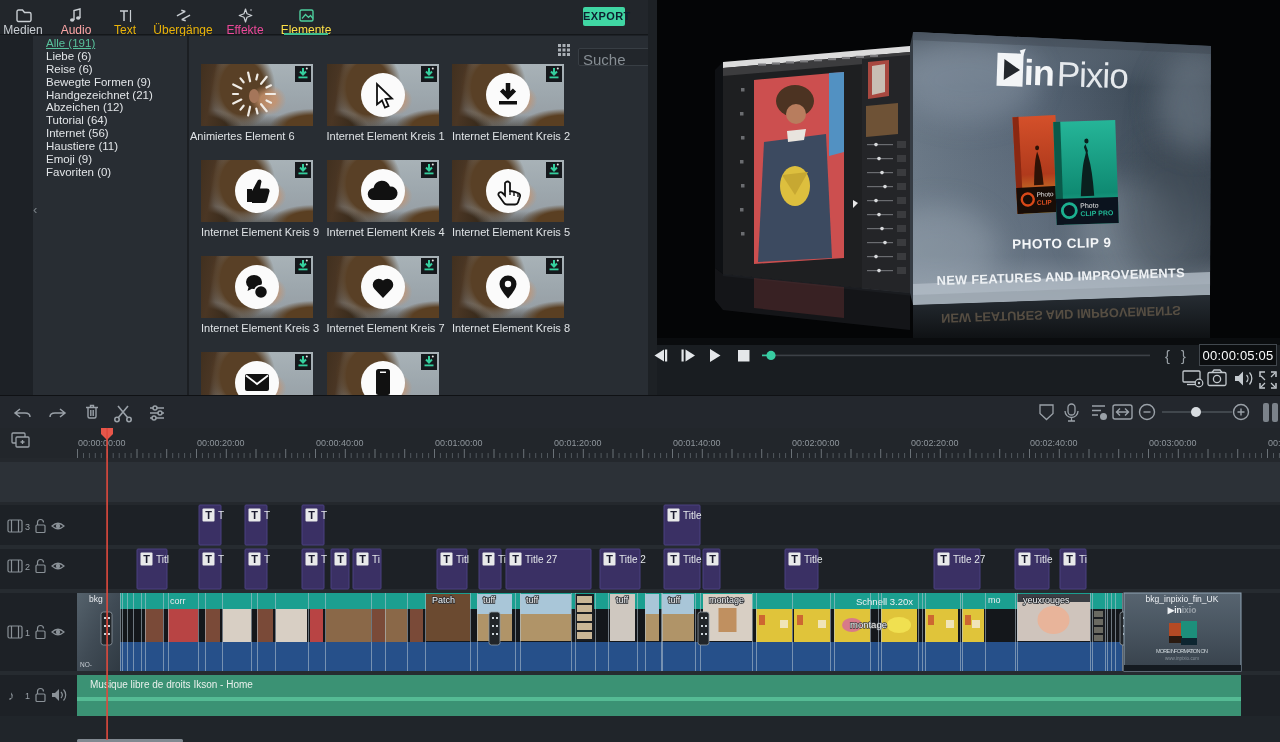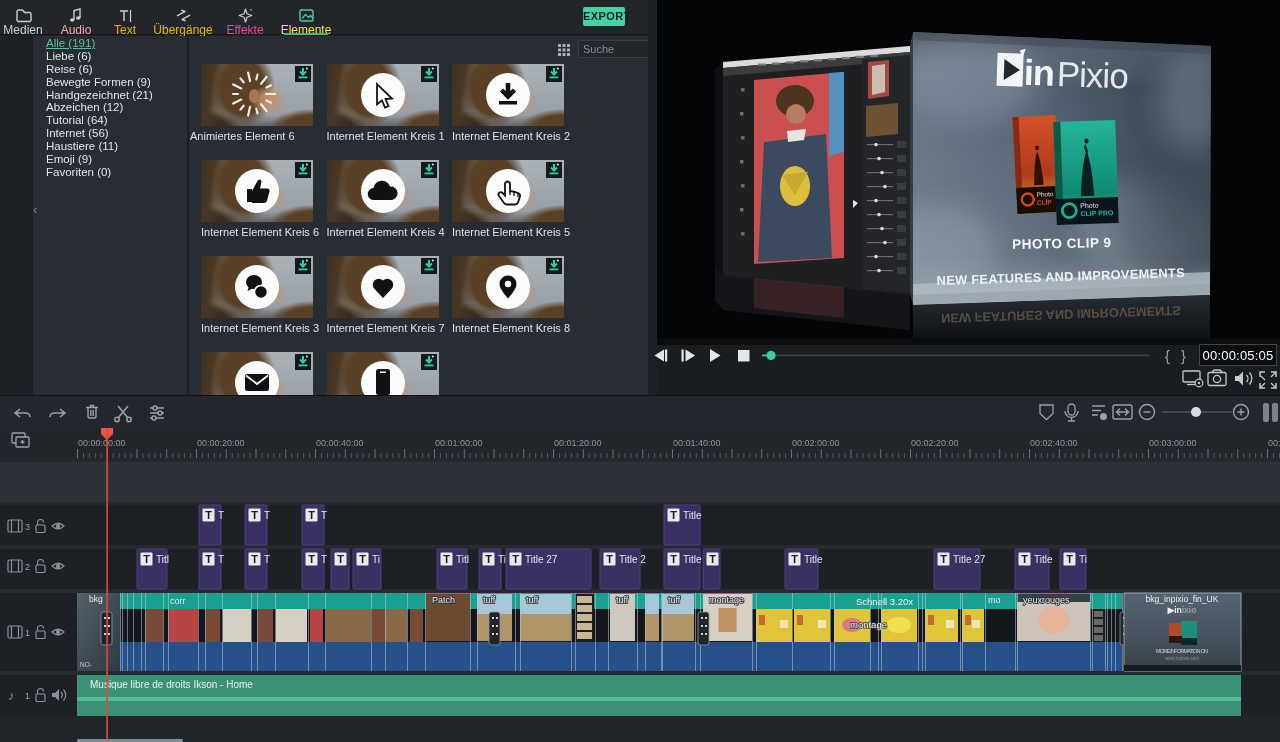--- a/index.html
+++ b/index.html
@@ -13,22 +13,22 @@
 #export { position:absolute; left:583px; top:7px; width:42px; height:19px; background:#40d6a3;
   color:#0d2030; font-size:11px; font-weight:bold; text-align:center; line-height:19px;
   border-radius:2px; letter-spacing:0.4px; }
 #media { position:absolute; left:0; top:36px; width:759px; height:359px; background:#282d33; overflow:hidden;margin-left:33px; }
 #cats { position:absolute; left:13px; top:1px; }
 .cat { font-size:11.5px; color:#e2e5e8; height:12.9px; line-height:12.9px; white-space:nowrap; }
 .cat.active { color:#58c29c; text-decoration:underline; }
 #catdiv { position:absolute; left:154px; top:0; width:2px; height:359px; background:#1b1e22; }
 #collapse { position:absolute; left:0px; top:166px; color:#7a8187; font-size:13px; }
 #gridico { position:absolute; left:524px; top:7px; }
-#search { position:absolute; left:545px; top:4px; width:92px; height:18px; background:#22262b;
-  border:1px solid #383e44; border-radius:2px; color:#878e94; font-size:11px; padding:2px 4px; }
+#search { position:absolute; left:545px; top:12px; width:92px; height:18px; background:#22262b;
+  border:1px solid #383e44; border-radius:2px; color:#878e94; font-size:15px; padding:2px 4px; }
 #search span { float:left; }
 #search svg { float:right; margin-top:1px; }
 .thumb { position:absolute; width:112px; height:62px; overflow:hidden; background:#202428; }
 .photo { position:absolute; left:0; top:0; width:112px; height:62px;
   background:
    radial-gradient(ellipse 26px 22px at 60% 58%, rgba(199,146,108,0.85) 30%, rgba(199,146,108,0) 70%),
    radial-gradient(ellipse 44px 54px at 37% 38%, #594026 50%, rgba(89,64,38,0) 75%),
    linear-gradient(100deg, #41301f 0%, #4a3624 12%, rgba(74,54,36,0) 30%),
    radial-gradient(ellipse 60px 24px at 100% 100%, #5a3f22 45%, rgba(90,63,34,0) 72%),
    radial-gradient(ellipse 55px 26px at 0% 104%, #382a1b 48%, rgba(56,42,27,0) 75%),
@@ -190,21 +190,21 @@
 <svg class="gly" width="112" height="62">
           <circle cx="56" cy="31" r="22" fill="#fbfbfb"></circle>
           <path d="M46,29 h5 v13 h-5 z M51,31 l6,-11 q3,-1.5 3.5,1.5 l-1.5,7 h7 q3,0 2.5,3 l-2.5,9 q-0.5,2.5 -3,2.5 h-12 z" fill="#111"></path>
         </svg>
 <div class="badge"><svg width="12" height="13" viewBox="0 0 12 13">
             <path d="M6,1 v6 M3,4.5 L6,7.5 L9,4.5" stroke="#35cf9e" fill="none" stroke-width="2"></path>
             <rect x="1.5" y="9.5" width="9" height="1.8" fill="#35cf9e"></rect>
             <circle cx="9.8" cy="1.5" r="1" fill="#e8e8e8"></circle>
           </svg></div>
 </div>
-<div class="tname" style="left:168px;top:189.5px">Internet Element Kreis 6</div>
+<div class="tname" style="left:168px;top:189.5px">Internet Element Kreis 9</div>
 <div class="thumb" style="left:293.5px;top:123.5px">
 <div class="photo"></div>
 <svg class="gly" width="112" height="62">
           <circle cx="56" cy="31" r="22" fill="#fbfbfb"></circle>
           <path d="M47,40 a6,6 0 0 1 -0.5,-12 a8.5,8.5 0 0 1 16.5,-1.5 a5.5,5.5 0 0 1 1.5,13.5 z" fill="#111"></path>
         </svg>
 <div class="badge"><svg width="12" height="13" viewBox="0 0 12 13">
             <path d="M6,1 v6 M3,4.5 L6,7.5 L9,4.5" stroke="#35cf9e" fill="none" stroke-width="2"></path>
             <rect x="1.5" y="9.5" width="9" height="1.8" fill="#35cf9e"></rect>
             <circle cx="9.8" cy="1.5" r="1" fill="#e8e8e8"></circle>

